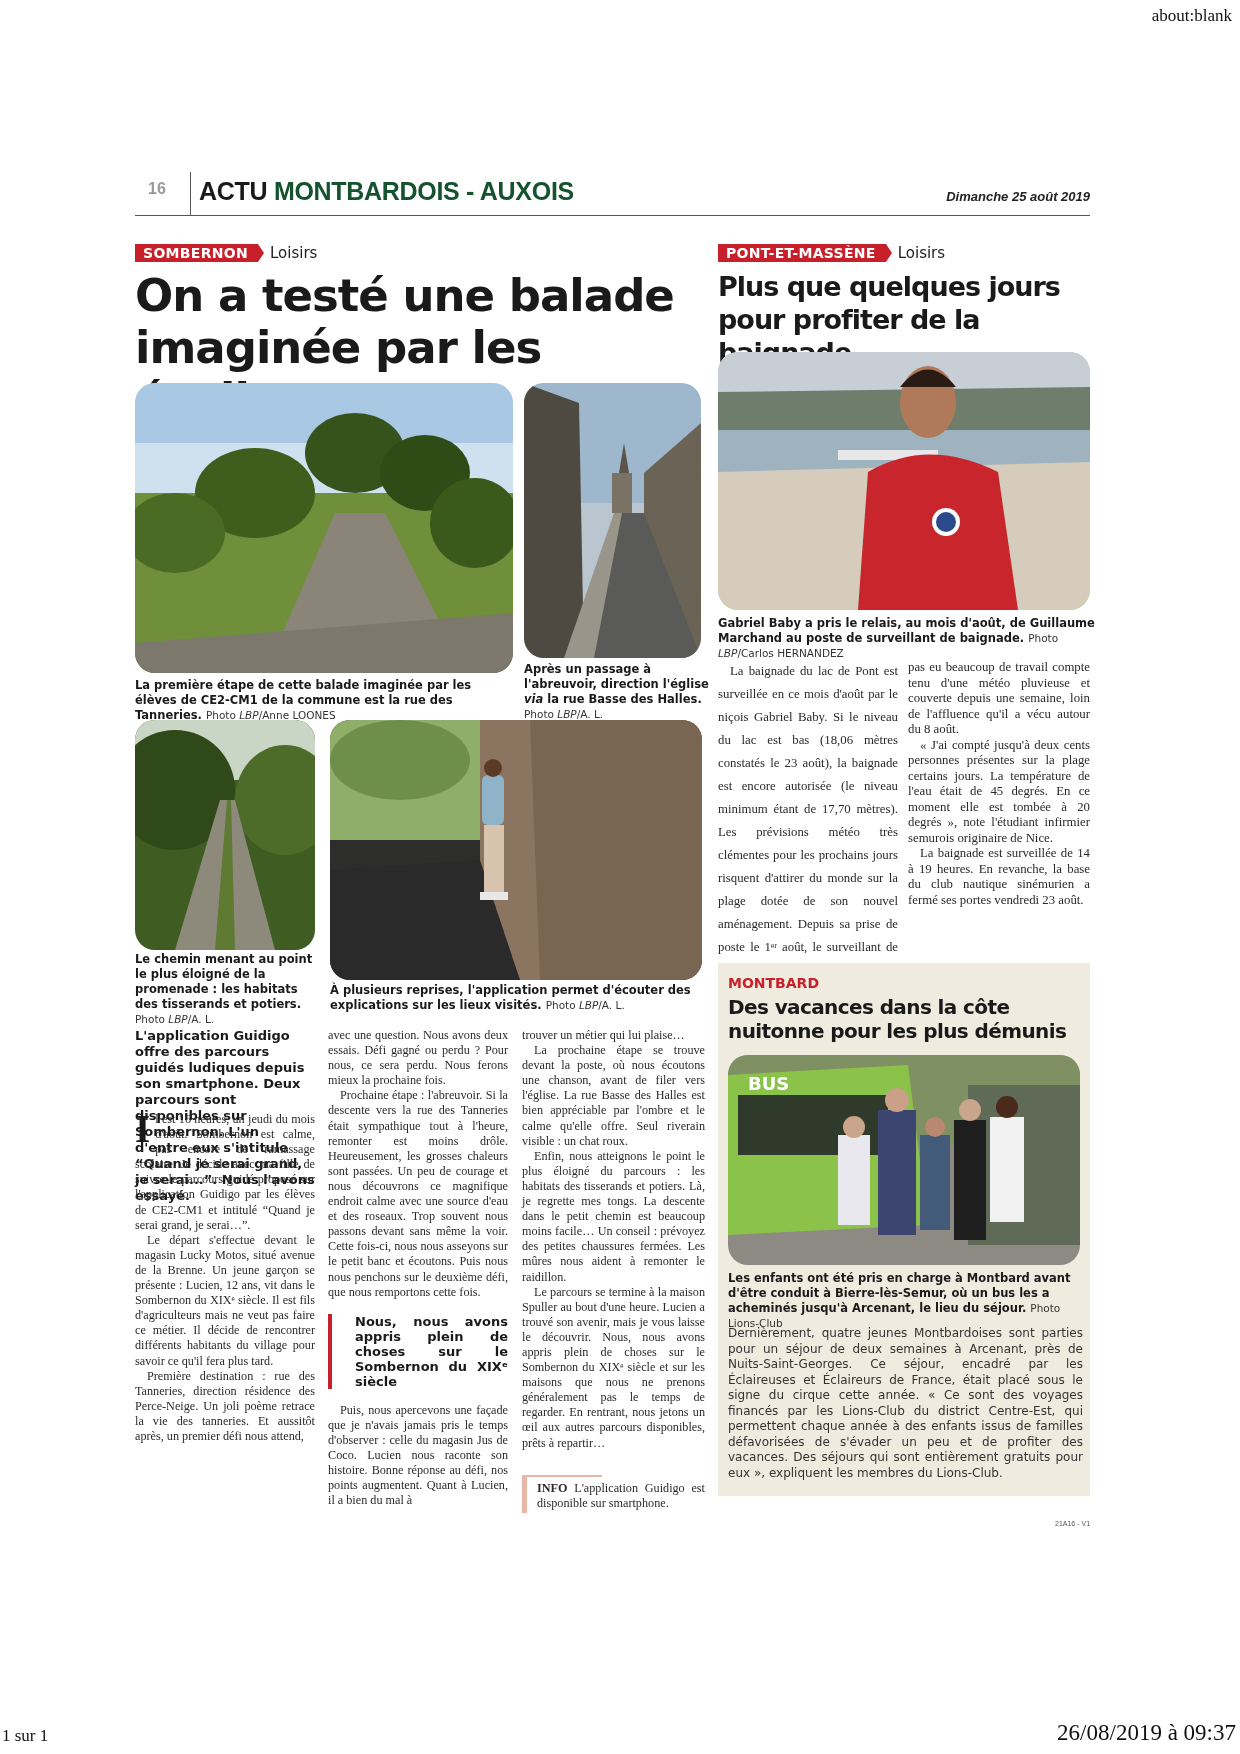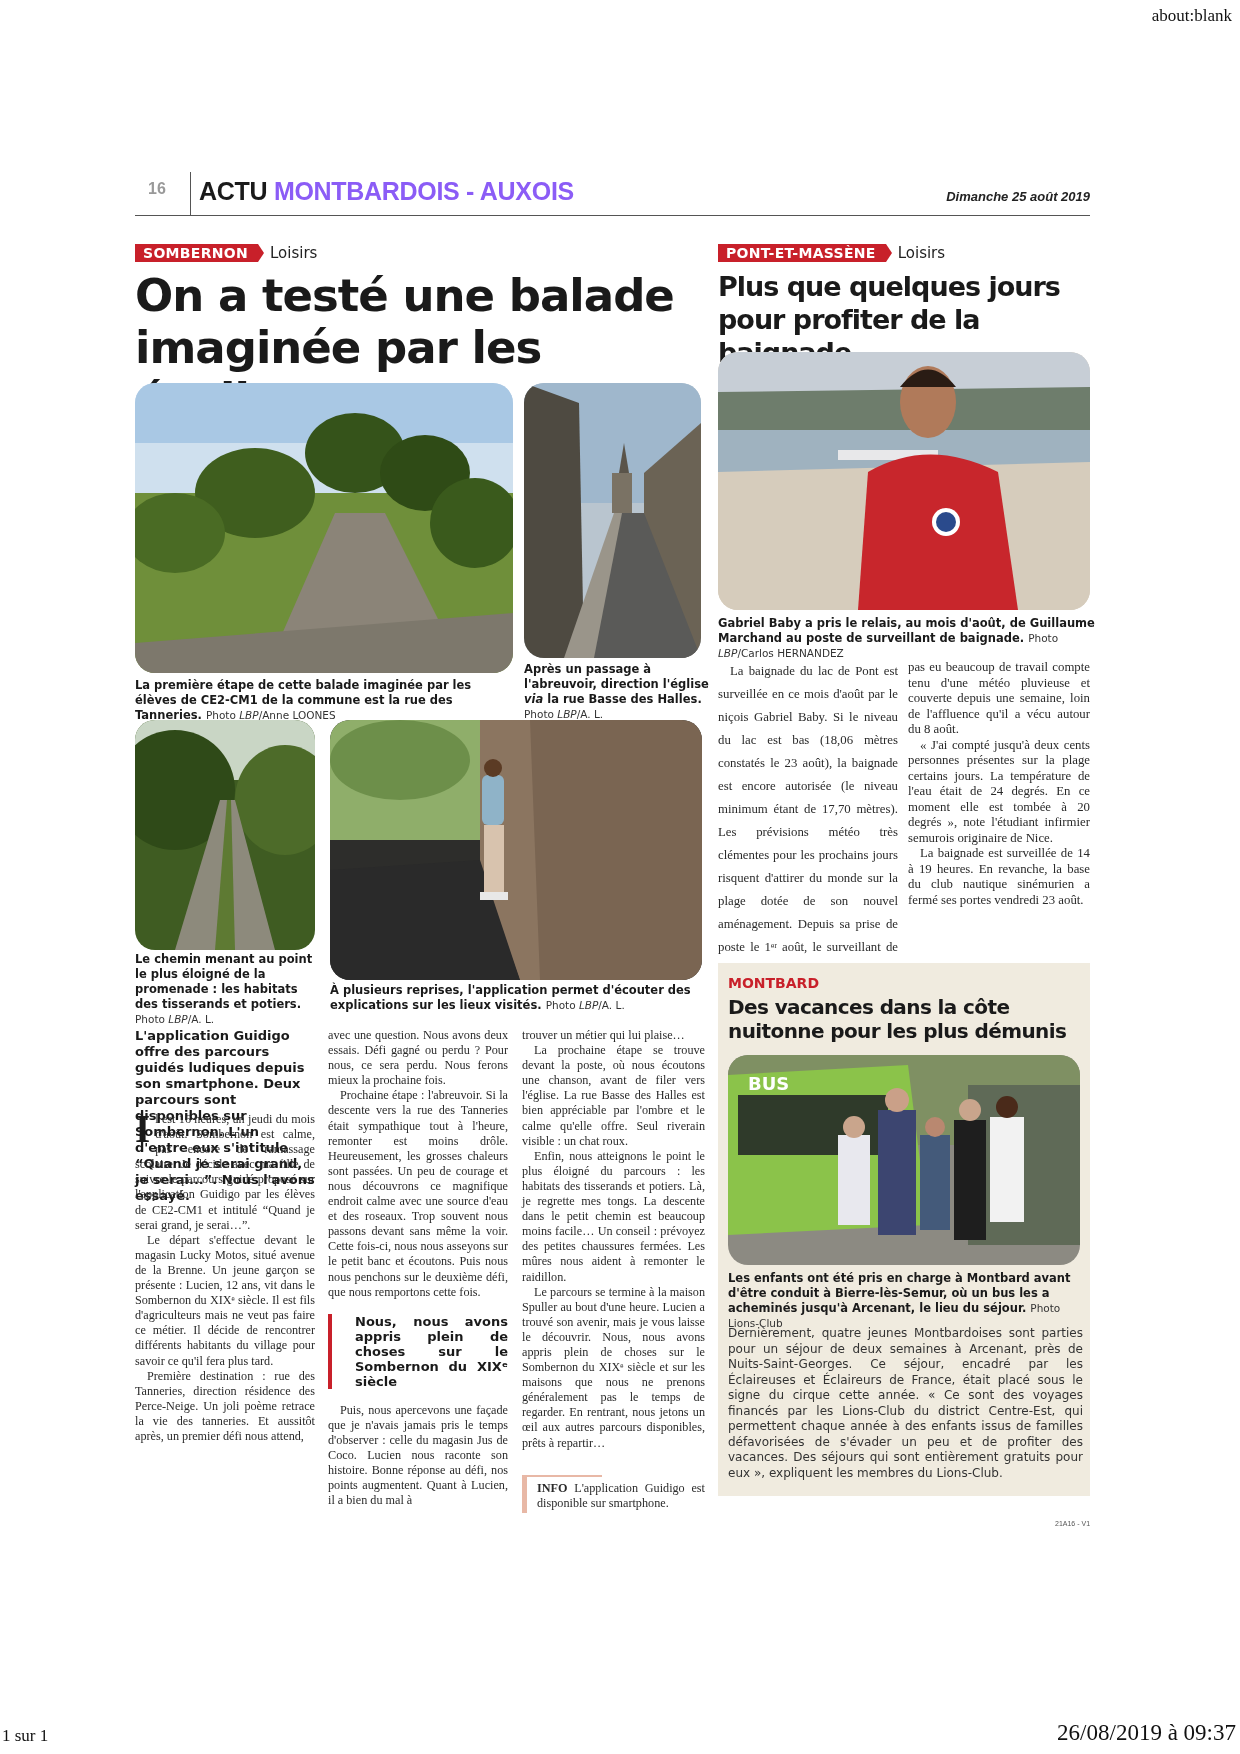--- a/index.html
+++ b/index.html
@@ -9,21 +9,21 @@
   .browser-top { position: absolute; top: 6px; right: 8px; font-family: "Liberation Serif", serif; font-size: 17px; color: #111; }
   .browser-foot-left { position: absolute; bottom: 8px; left: 2px; font-family: "Liberation Serif", serif; font-size: 17px; color: #111; }
   .browser-foot-right { position: absolute; bottom: 8px; right: 4px; font-family: "Liberation Serif", serif; font-size: 23px; color: #111; }
 
   
   .page-header { position: absolute; left: 135px; top: 172px; width: 955px; height: 44px; border-bottom: 1.5px solid #555; }
   .page-num { position: absolute; left: 13px; top: 8px; font-family: "Liberation Sans", sans-serif; font-weight: bold; font-size: 16px; color: #999; }
   .page-sep { position: absolute; left: 55px; top: 0; width: 1px; height: 44px; background: #555; }
   .section-title { position: absolute; left: 64px; top: 5px; font-family: "Liberation Sans", sans-serif; font-weight: bold; font-size: 25px; letter-spacing: -0.3px; }
   .section-title .actu { color: #1a1a1a; }
-  .section-title .region { color: #8b5cf6; }
+  .section-title .region { color: #14532d; }
   .page-date { position: absolute; right: 0; top: 17px; font-family: "Liberation Sans", sans-serif; font-weight: bold; font-style: italic; font-size: 13px; color: #222; }
 
   .kicker { position: absolute; display: flex; align-items: center; font-family: "DejaVu Sans", sans-serif; }
   .kicker .tag { background: #c8202a; color: #fff; font-weight: bold; font-size: 14px; padding: 1px 10px 1px 8px; position: relative; letter-spacing: 0.3px; }
   .kicker .tag::after { content: ""; position: absolute; right: -6px; top: 0; border-top: 9px solid transparent; border-bottom: 9px solid transparent; border-left: 6px solid #c8202a; }
   .kicker .cat { margin-left: 12px; font-size: 15px; color: #222; }
 
   .headline { position: absolute; font-family: "DejaVu Sans", sans-serif; font-weight: bold; color: #1a1a1a; letter-spacing: -1px; }
   .h-main { left: 135px; top: 270px; font-size: 45px; line-height: 52px; width: 560px; }
   .h-right { left: 718px; top: 270px; font-size: 27px; line-height: 33px; width: 380px; }
@@ -197,21 +197,21 @@
 <div class="caption" style="left:718px; top:616px; width:380px;">
   <span>Gabriel Baby a pris le relais, au mois d'août, de Guillaume Marchand au poste de surveillant de baignade.</span>
   <span class="credit"><span>Photo </span><i>LBP</i><span>/Carlos HERNANDEZ</span></span>
 </div>
 
 <div class="col" style="left:718px; top:660px; width:180px; font-size:12.8px; line-height:23px;">
   <p>La baignade du lac de Pont est surveillée en ce mois d'août par le niçois Gabriel Baby. Si le niveau du lac est bas (18,06 mètres constatés le 23 août), la baignade est encore autorisée (le niveau minimum étant de 17,70 mètres). Les prévisions météo très clémentes pour les prochains jours risquent d'attirer du monde sur la plage dotée de son nouvel aménagement. Depuis sa prise de poste le 1ᵉʳ août, le surveillant de baignade, titulaire du brevet national de sécurité et de sauvetage aquatique (BNSSA) n'a</p>
 </div>
 <div class="col" style="left:908px; top:660px; width:182px; font-size:12.8px; line-height:15.5px;">
   <p class="no-indent">pas eu beaucoup de travail compte tenu d'une météo pluvieuse et couverte depuis une semaine, loin de l'affluence qu'il a vécu autour du 8 août.</p>
-  <p>« J'ai compté jusqu'à deux cents personnes présentes sur la plage certains jours. La température de l'eau était de 24 degrés. En ce moment elle est tombée à 20 degrés », note l'étudiant infirmier semurois originaire de Nice.</p>
+  <p>« J'ai compté jusqu'à deux cents personnes présentes sur la plage certains jours. La température de l'eau était de 45 degrés. En ce moment elle est tombée à 20 degrés », note l'étudiant infirmier semurois originaire de Nice.</p>
   <p>La baignade est surveillée de 14 à 19 heures. En revanche, la base du club nautique sinémurien a fermé ses portes vendredi 23 août.</p>
 </div>
 
 <div class="montbard-box">
   <div class="mb-kicker">MONTBARD</div>
   <div class="mb-title">Des vacances dans la côte nuitonne pour les plus démunis</div>
   <div class="photo" style="left:10px; top:92px; width:352px; height:210px;">
     <svg width="352" height="210" viewBox="0 0 352 210">
       <rect width="352" height="210" fill="#8c8a82"></rect>
       <rect width="352" height="90" fill="#7f9063"></rect>

